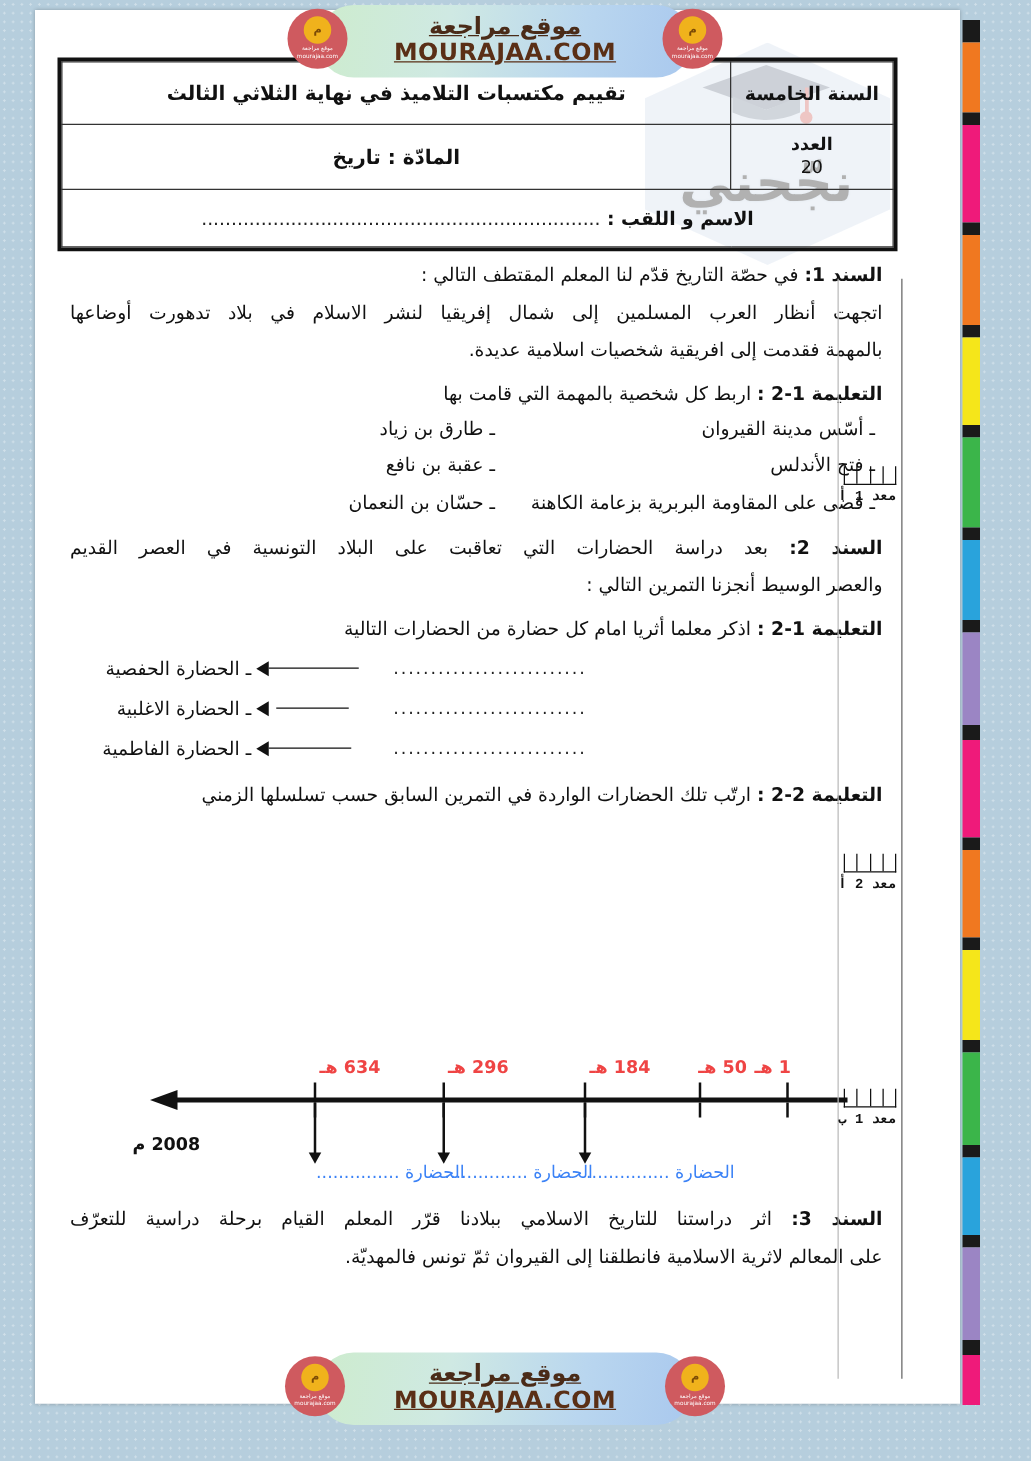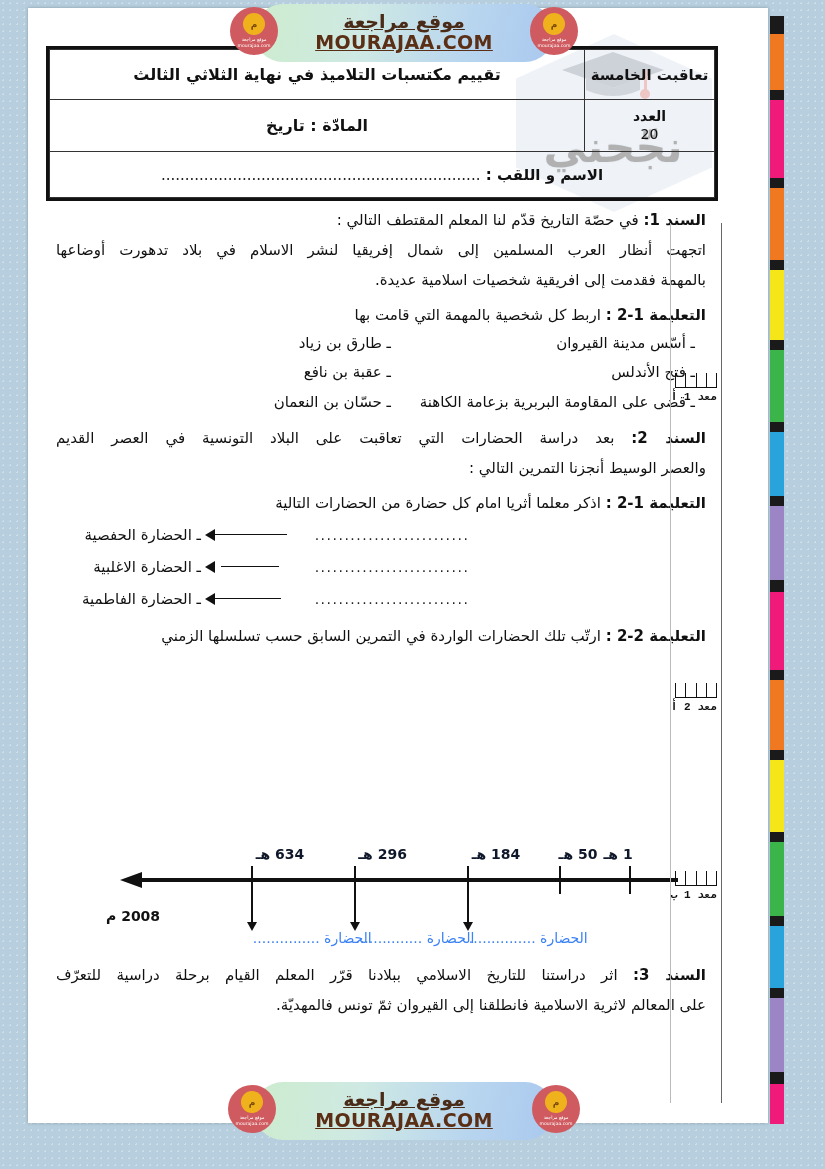--- a/index.html
+++ b/index.html
@@ -125,21 +125,21 @@
     font-size:15px; line-height:1.0; margin:0 0 6px 0;
     text-align:justify; text-align-last:justify;
   }
   .para.right{ text-align:right; text-align-last:right; }
   .lbl{ font-weight:bold; }
   .gap-sm{ height:9px; }
   .gap-md{ height:14px; }
 
   
   .match{
-    display:flex; flex-direction:row-reverse; justify-content:center;
+    display:flex; flex-direction:row-reverse; justify-content:flex-end;
     font-size:15px; line-height:1.95; margin-top:4px;
   }
   .match .col-left{ width:310px; text-align:right; padding-right:6px; }
   .match .col-right{ width:330px; text-align:right; }
   .match .row{ white-space:nowrap; }
 
   
   .civ-list{ margin-top:8px; }
   .civ-row{
     display:flex; flex-direction:row; align-items:center;
@@ -169,21 +169,21 @@
     border-top:8px solid transparent;border-bottom:8px solid transparent;
     border-right:22px solid #111;
   }
   .tl-tick{
     position:absolute; width:2px; background:#111;
   }
   .tl-tick.up{ top:40px; height:14px; }
   .tl-tick.down{ top:56px; height:12px; }
   .tl-label{
     position:absolute; top:20px; font-size:14px; font-weight:bold;
-    color:#0f172a; white-space:nowrap; transform:translateX(50%); direction:rtl;
+    color:#ef4444; white-space:nowrap; transform:translateX(50%); direction:rtl;
   }
   .tl-drop{
     position:absolute; top:56px; width:1.6px; height:44px; background:#111;
   }
   .tl-drop-head{
     position:absolute; width:0;height:0;
     border-left:5px solid transparent;border-right:5px solid transparent;
     border-top:9px solid #111;
   }
   .tl-bottom{
@@ -242,21 +242,21 @@
       <rect x="86" y="22" width="3" height="22" fill="#c9443f"></rect>
       <circle cx="87" cy="46" r="5" fill="#c9443f"></circle>
     </svg>
     <div class="wm-text">نجّحني</div>
   </div>
 
   <div class="hdr">
     <table>
       <tbody>
           <tr>
-        <td class="cell-year">تعاقبت الخامسة</td>
+        <td class="cell-year">السنة الخامسة</td>
         <td class="cell-title">تقييم مكتسبات التلاميذ في نهاية الثلاثي الثالث</td>
       </tr>
       <tr>
         <td class="cell-count">
           <div>العدد</div>
           <div class="num">20</div>
         </td>
         <td class="cell-subject">المادّة : تاريخ</td>
       </tr>
       <tr>

